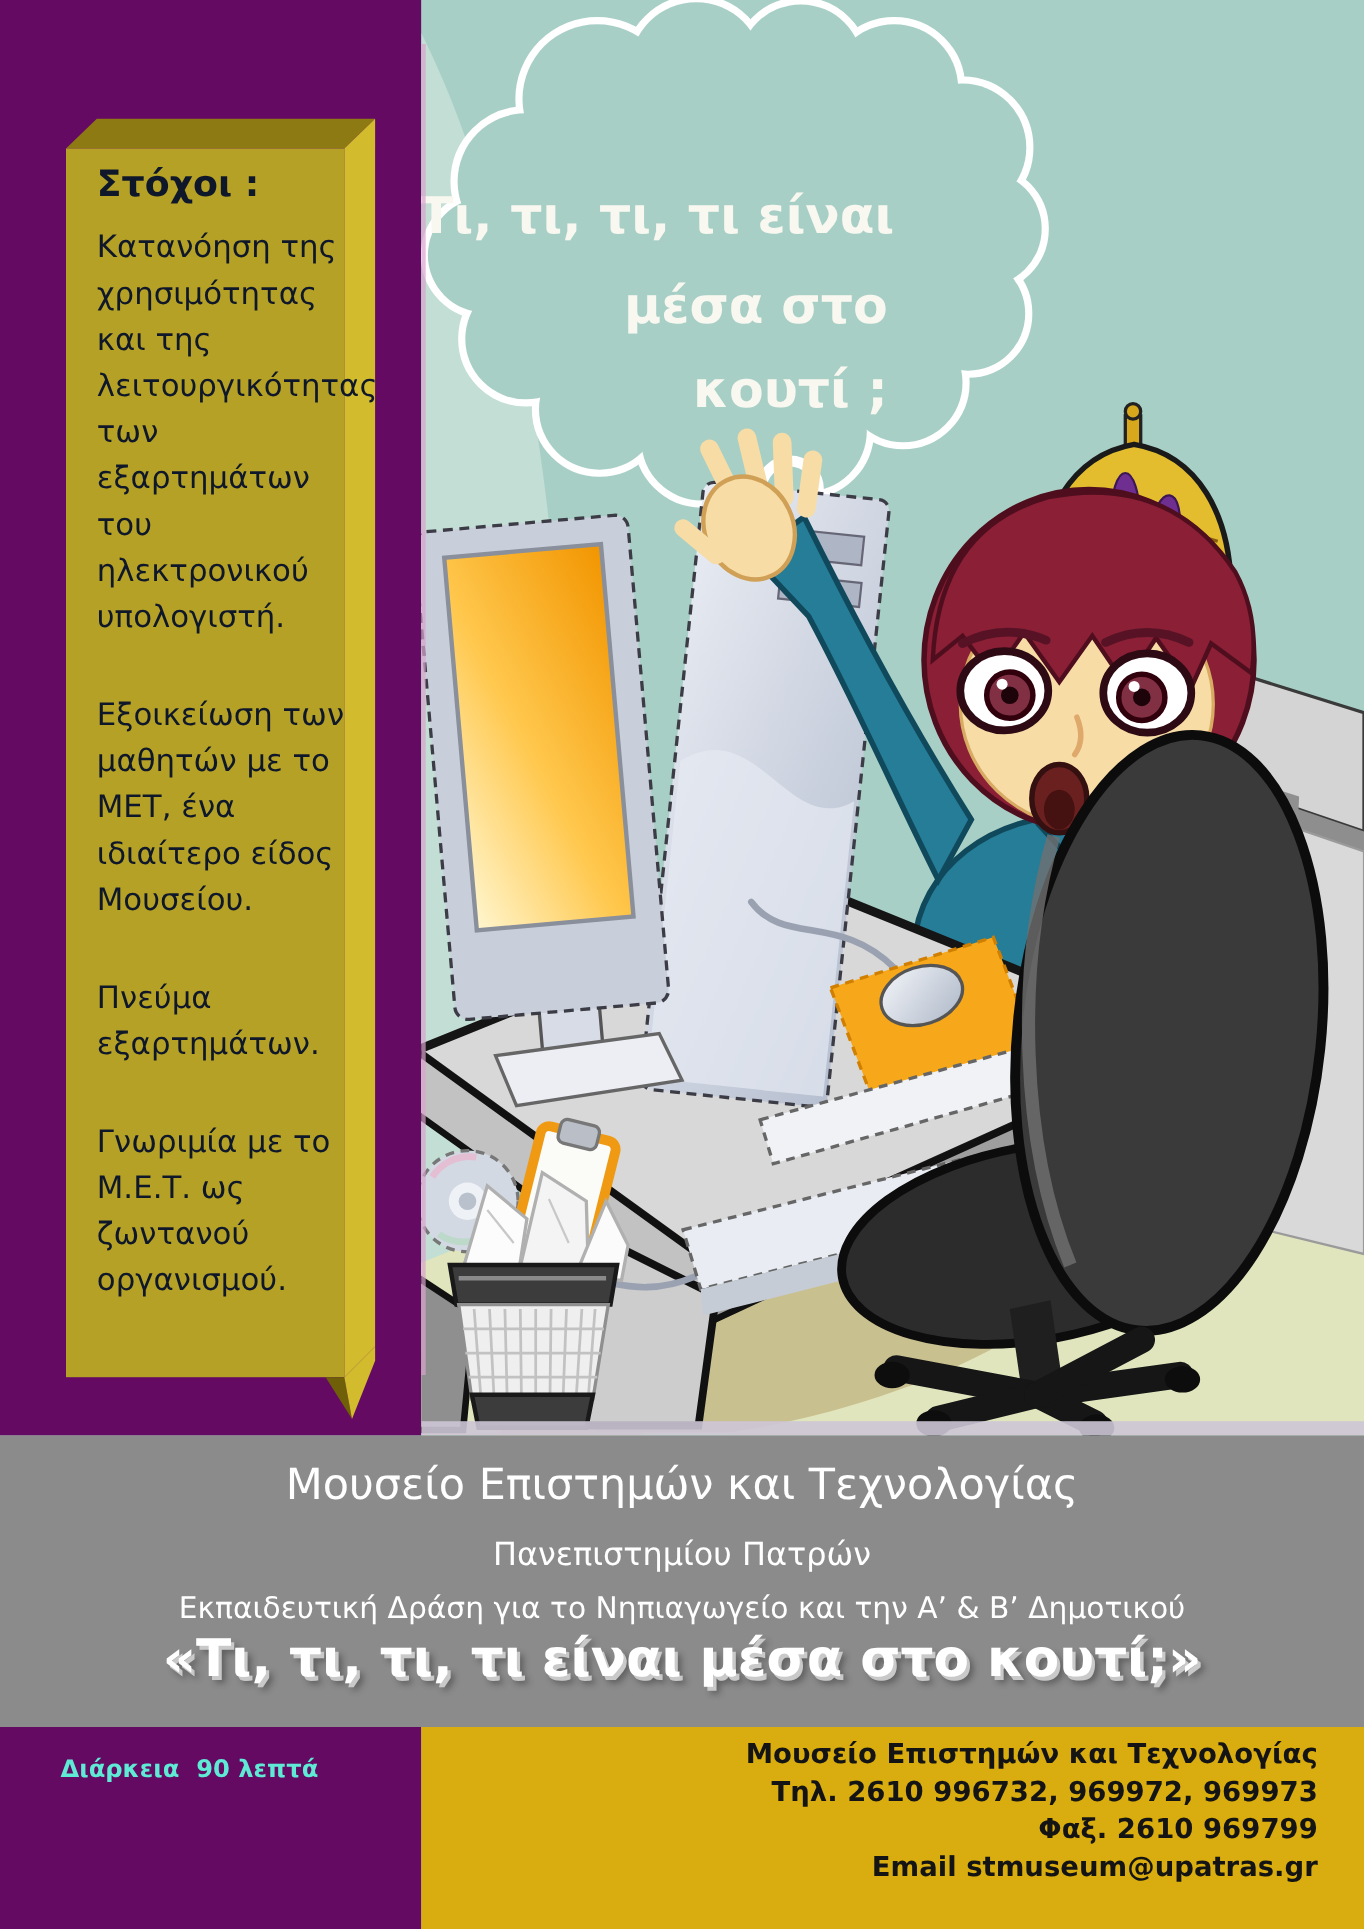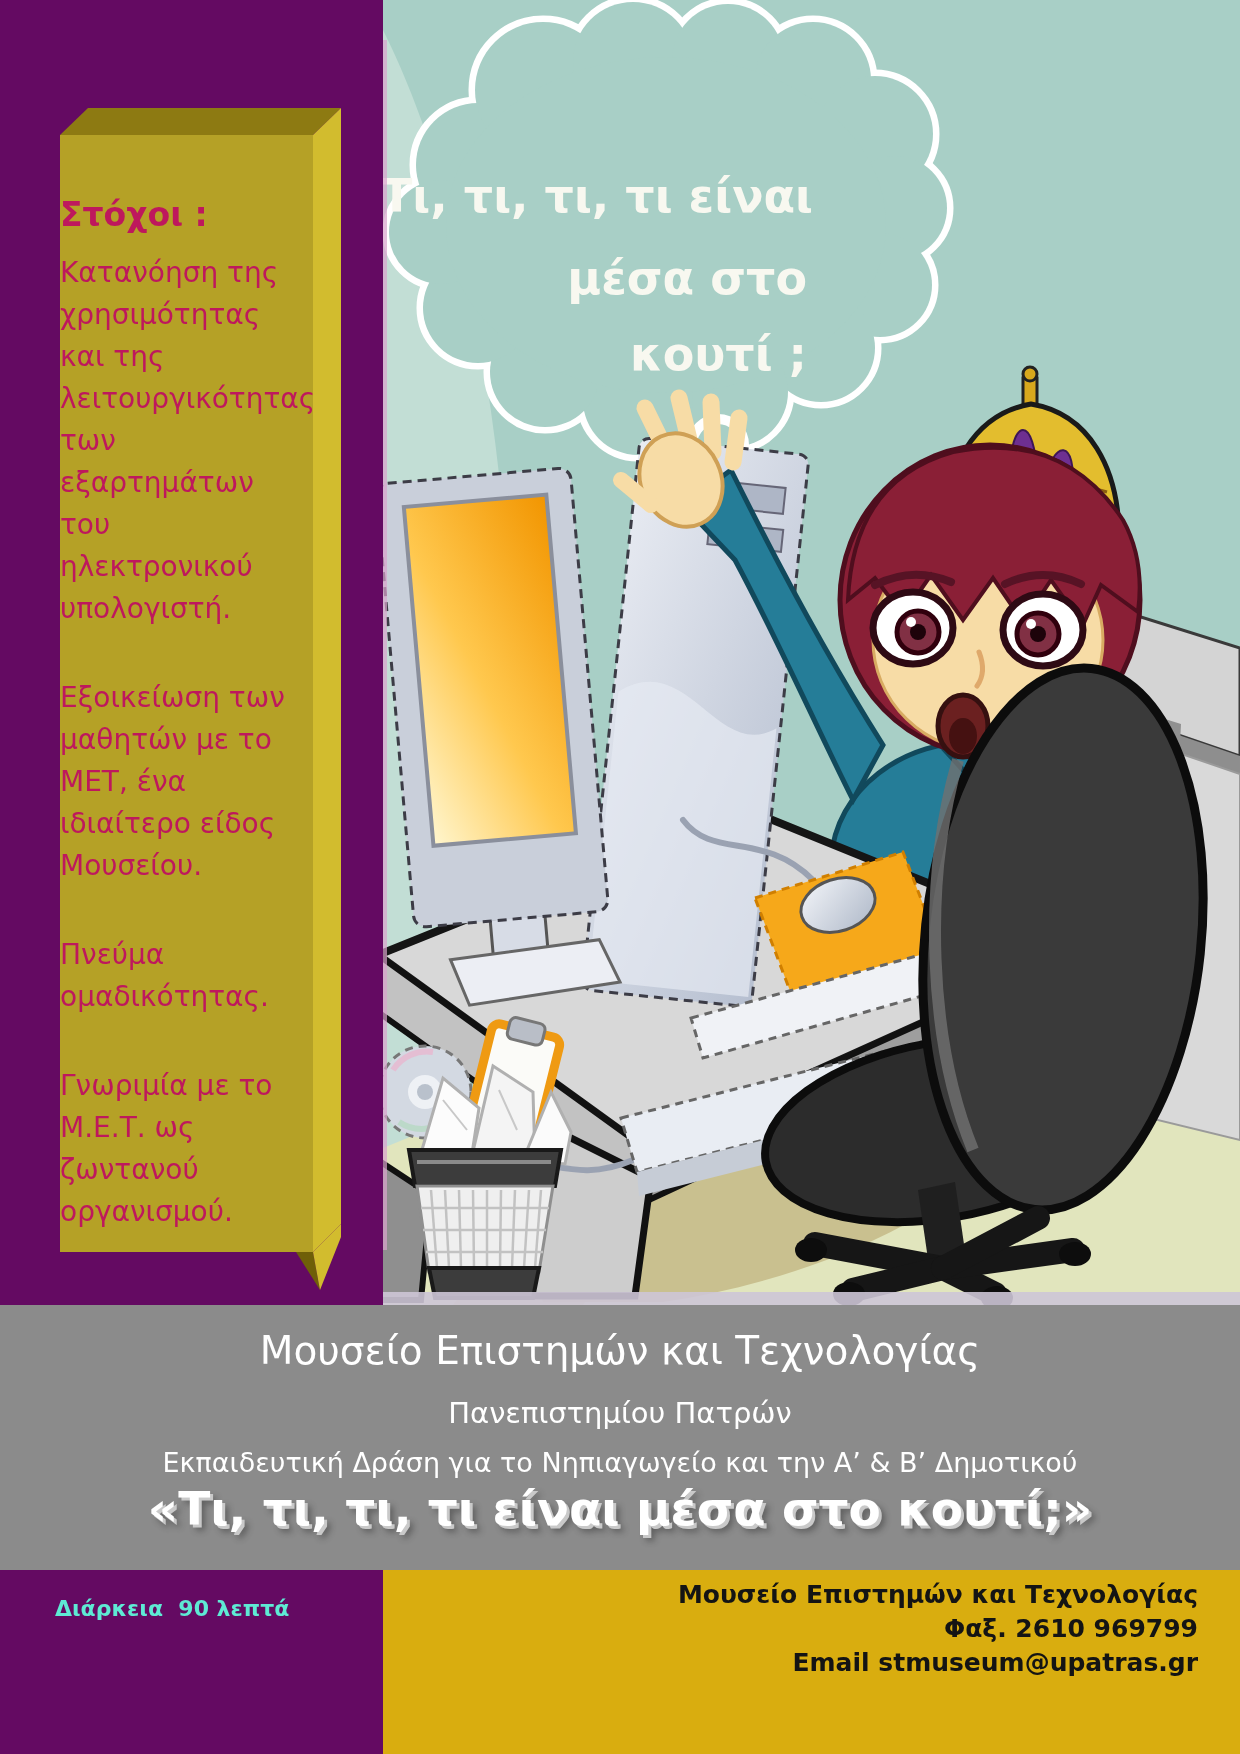--- a/index.html
+++ b/index.html
@@ -2,21 +2,21 @@
 <html style="--purple: #640a62; --gold-face: #b5a126; --gold-top: #8d7a12; --gold-right: #d2bc2e; --gold-footer: #d9ad0f; --gray-banner: #8b8b8b; --teal-wall: #a8cfc6; --floor-green: #e1e5bd;"><head>
 <meta charset="utf-8">
 <style>
   html,body{margin:0;padding:0;background:#444;}
   .page{position:relative;width:1240px;height:1754px;margin:0 auto;overflow:hidden;
         font-family:"DejaVu Sans",sans-serif;background:var(--teal-wall,#a8cfc6);}
   .abs{position:absolute;}
   
   .sidebar{left:0;top:0;width:383px;height:1305px;background:var(--purple,#640a62);}
   
-  .goals-text{left:60px;top:146px;width:242px;color:#be185d;font-size:28px;line-height:42px;margin-top:48px;}
+  .goals-text{left:88px;top:146px;width:242px;color:#0f172a;font-size:28px;line-height:42px;}
   .goals-heading{font-size:33px;font-weight:bold;margin-bottom:16px;}
   .goal-item{margin-bottom:47px;}
   .goal-item:last-child{margin-bottom:0;}
   
   .banner{left:0;top:1305px;width:1240px;height:265px;background:var(--gray-banner,#8b8b8b);color:#fff;}
   .banner div{position:absolute;width:100%;text-align:center;}
   .banner-l1{top:23px;font-size:39px;font-weight:400;}
   .banner-l2{top:91px;font-size:29px;font-weight:400;}
   .banner-l3{top:142px;font-size:27px;font-weight:400;}
   .banner-title{top:176px;font-size:47px;font-weight:700;
@@ -40,21 +40,21 @@
     <polygon points="5,30 33,3 286,3 258,30" fill="var(--gold-top,#8d7a12)"></polygon>
     <polygon points="258,30 286,3 286,1119 258,1147" fill="var(--gold-right,#d2bc2e)"></polygon>
     <rect x="5" y="30" width="253" height="1117" fill="var(--gold-face,#b5a126)"></rect>
     <polygon points="241,1147 258,1147 265,1185" fill="#6f5f08"></polygon>
     <polygon points="258,1147 286,1119 286,1132 265,1185" fill="var(--gold-right,#d2bc2e)"></polygon>
   </svg>
   <div class="abs goals-text">
     <div class="goals-heading">Στόχοι :</div>
     <div class="goal-item">Κατανόηση  της χρησιμότητας και της λειτουργικότητας των εξαρτημάτων του ηλεκτρονικού υπολογιστή.</div>
     <div class="goal-item">Εξοικείωση των μαθητών με το ΜΕΤ, ένα ιδιαίτερο είδος Μουσείου.</div>
-    <div class="goal-item">Πνεύμα ομαδικότητας.</div>
+    <div class="goal-item">Πνεύμα εξαρτημάτων.</div>
     <div class="goal-item">Γνωριμία με το Μ.Ε.Τ. ως ζωντανού οργανισμού.</div>
   </div>
 
   <svg class="abs" style="left:383px;top:0" width="857" height="1305" viewBox="0 0 857 1305">
     <defs>
       <linearGradient id="screenGrad" x1="100%" y1="0%" x2="0%" y2="100%">
         <stop offset="0%" stop-color="#f29500"></stop>
           <stop offset="55%" stop-color="#ffc84e"></stop>
           <stop offset="100%" stop-color="#fff6cf"></stop>
       </linearGradient>
@@ -299,18 +299,19 @@
     <div class="banner-title">«Τι, τι, τι, τι είναι μέσα στο κουτί;»</div>
   </div>
 
   <div class="abs footer-purple">
     <div class="duration">Διάρκεια  90 λεπτά</div>
   </div>
 
   <div class="abs footer-gold">
     <div class="contact">
       <div>Μουσείο Επιστημών και Τεχνολογίας</div>
+      <div>Τηλ. 2610 996732, 969972, 969973</div>
       <div>Φαξ. 2610 969799</div>
       <div>Email stmuseum@upatras.gr</div>
     </div>
   </div>
 
 </div>
 
 </body></html>

